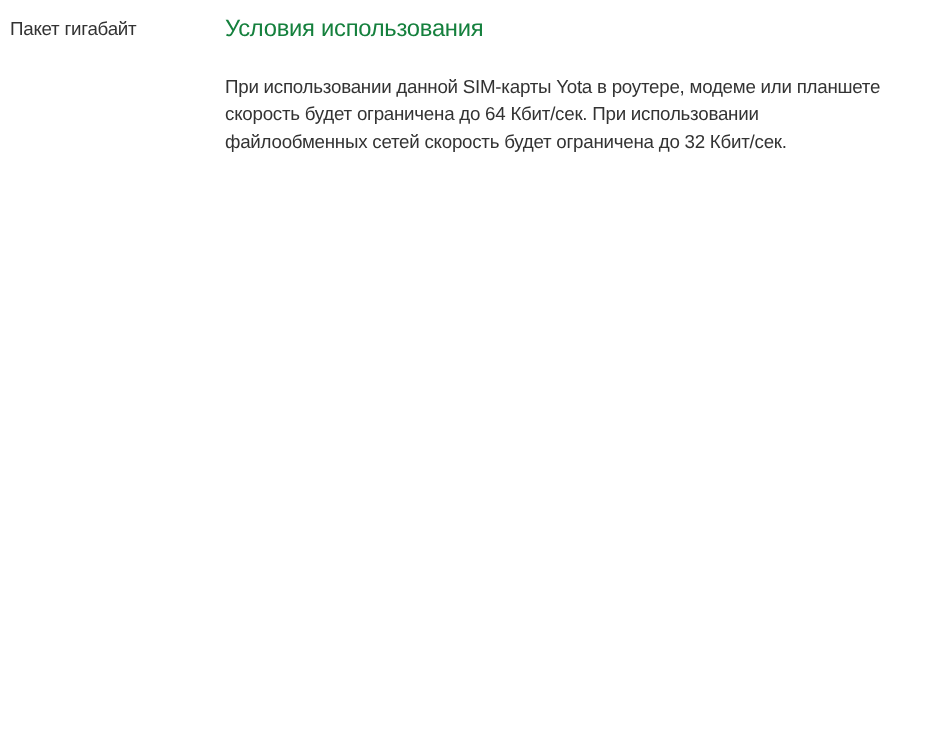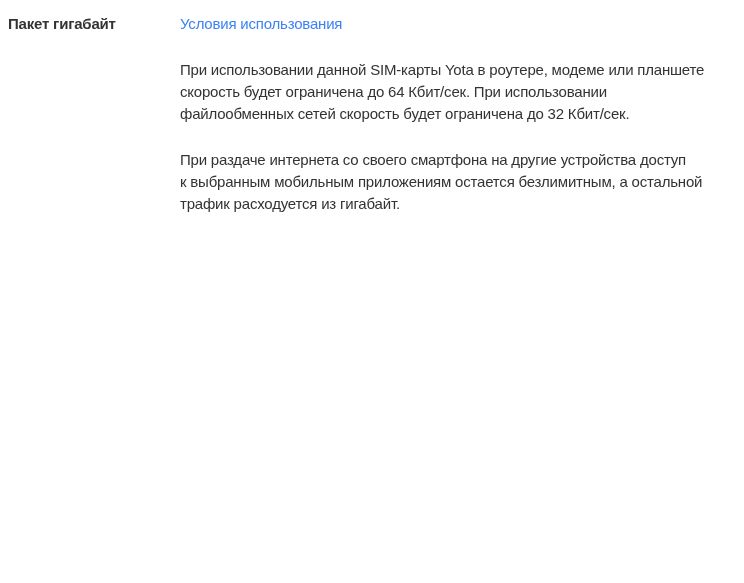--- a/index.html
+++ b/index.html
@@ -22,55 +22,52 @@
   }
   .label-col {
     width: 180px;
     flex: 0 0 180px;
     padding-left: 8px;
   }
   .section-title {
     margin: 0;
     font-size: 15px;
     line-height: 22px;
-    font-weight: bold;
+    font-weight: normal;
     color: #333333;
     letter-spacing: -0.2px;
   }
   .content-col {
     flex: 1 1 auto;
     max-width: 564px;
     padding-right: 10px;
   }
   .content-col p {
     margin: 0 0 24px 0;
     font-size: 15px;
     line-height: 22px;
     color: #333333;
     letter-spacing: -0.2px;
     white-space: pre-line;
   }
   .content-col .subheading {
     margin: 0 0 24px 0;
-    font-size: 15px;
+    font-size: 19px;
     line-height: 22px;
     font-weight: normal;
-    color: #3b82f6;
+    color: #15803d;
     letter-spacing: -0.2px;
   }
 </style>
 </head>
 <body>
 
 <div class="section-row">
   <div class="label-col">
     <h3 class="section-title">Пакет гигабайт</h3>
   </div>
   <div class="content-col">
     <h4 class="subheading">Условия использования</h4>
     <p>При использовании данной SIM-карты Yota в роутере, модеме или планшете
 скорость будет ограничена до 64 Кбит/сек. При использовании
 файлообменных сетей скорость будет ограничена до 32 Кбит/сек.</p>
-    <p>При раздаче интернета со своего смартфона на другие устройства доступ
-к выбранным мобильным приложениям остается безлимитным, а остальной
-трафик расходуется из гигабайт.</p>
   </div>
 </div>
 
 </body></html>

